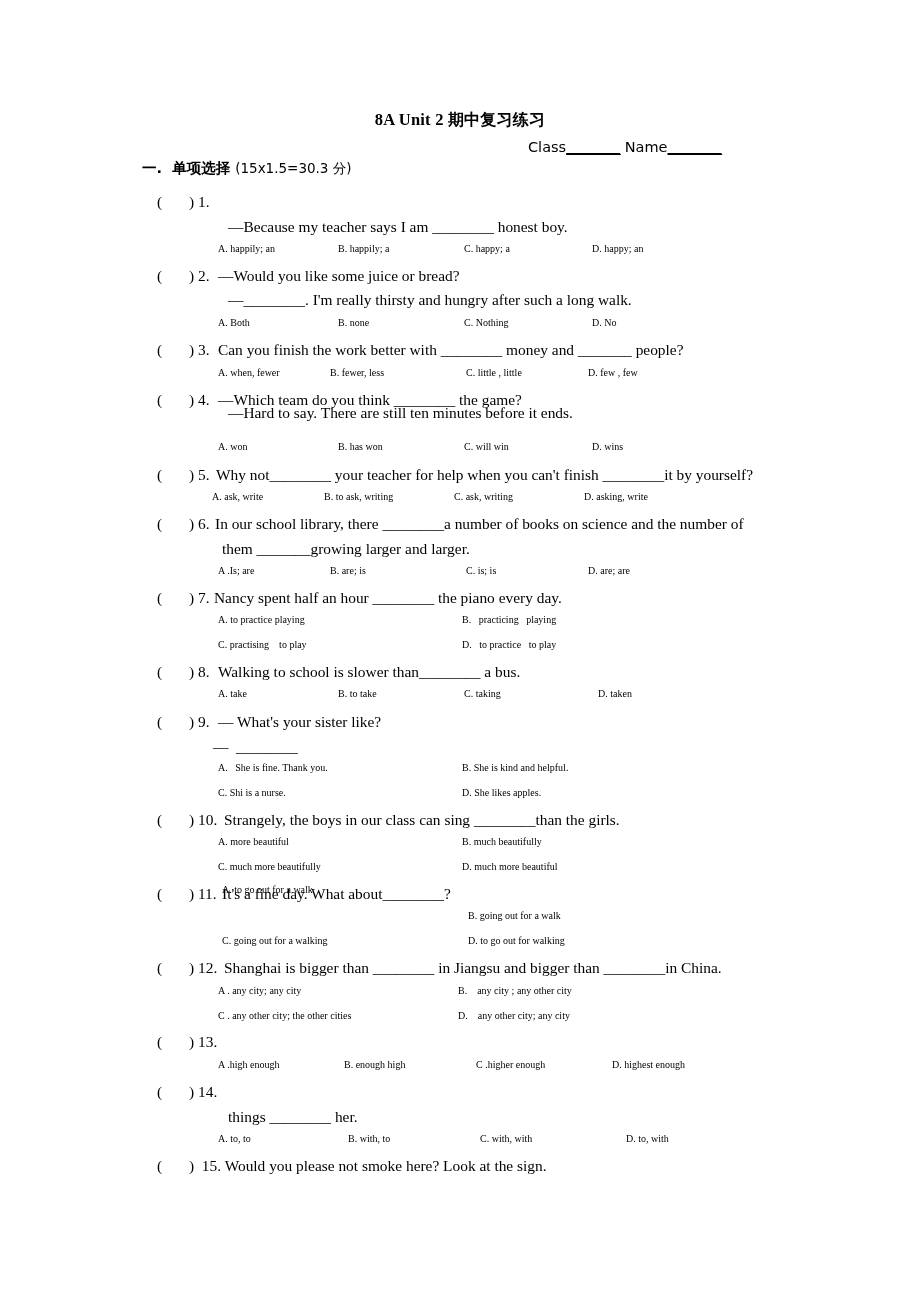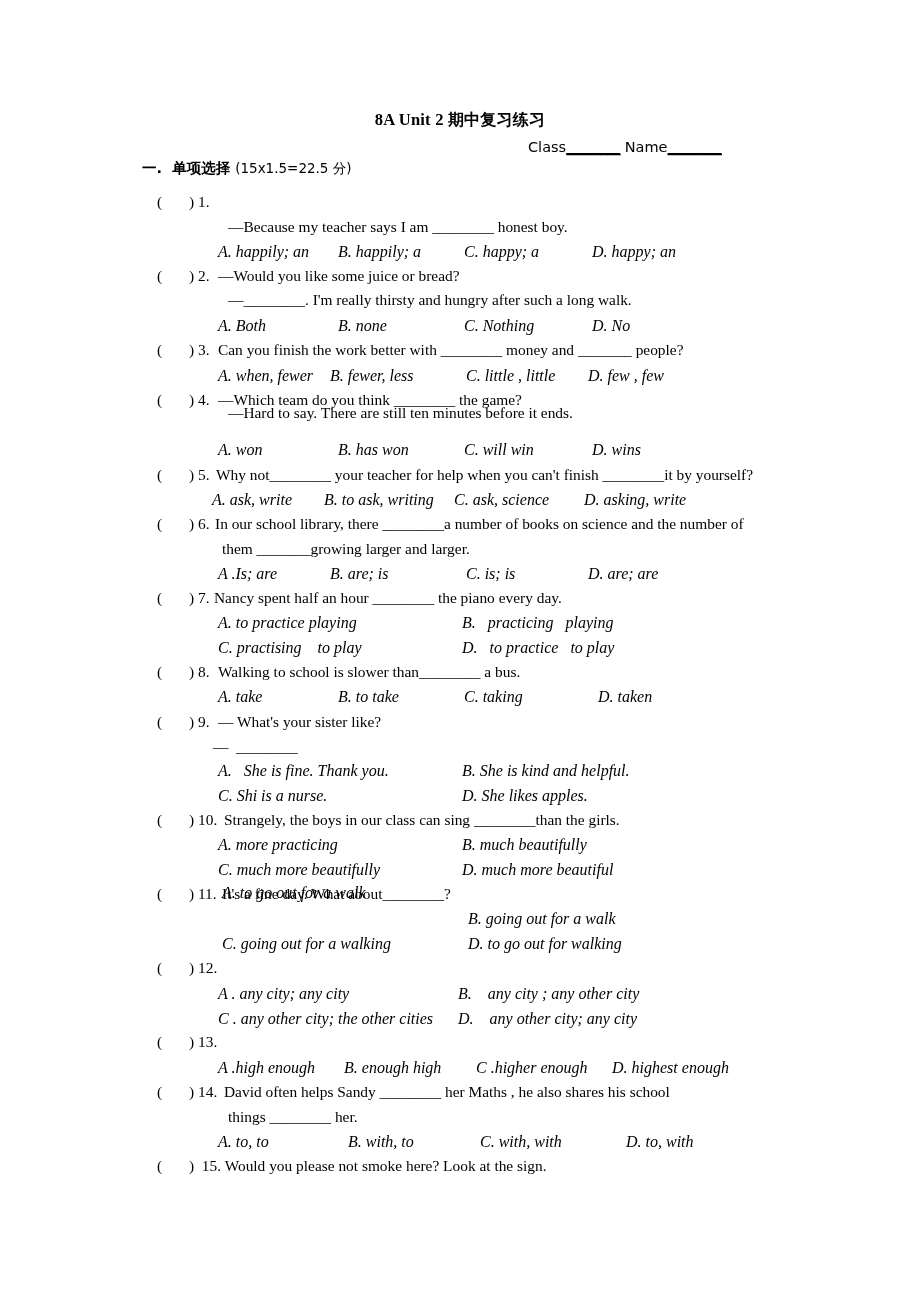--- a/index.html
+++ b/index.html
@@ -41,21 +41,20 @@
   .class-name-line {
     position: absolute;
     left: 528px; top: 139px;
     font-family: "DejaVu Sans", "Liberation Sans", sans-serif;
     font-size: 14.5px;
     white-space: pre;
   }
   .class-name-line .u {
     text-decoration: underline;
     letter-spacing: -0.5px;
-    font-weight: bold;
   }
 
   .section-head {
     position: absolute;
     left: 142px; top: 159px;
     white-space: pre;
     font-family: "DejaVu Sans", "Liberation Sans", sans-serif;
     font-size: 14.5px;
     font-weight: bold;
   }
@@ -71,21 +70,21 @@
     font-size: 15.4px;
     line-height: 15.4px;
   }
   .paren-open { position: absolute; left: 157px; }
   .paren-close { position: absolute; left: 189px; }
 
   .stem { position: absolute; left: 198px; }
   .stem-indent2 { position: absolute; left: 228px; }
 
   
-  .opt { position: absolute; white-space: pre; font-size: 16px; font-style: italic; }
+  .opt { position: absolute; white-space: pre; font-size: 10px; }
   .c1 { left: 218px; }
   .c2 { left: 338px; }
   .c3 { left: 464px; }
   .c4 { left: 592px; }
 
   .w1 { left: 218px; }
   .w2 { left: 462px; }
 
   
   .n1 { left: 212px; }
@@ -97,21 +96,21 @@
 <body>
 
 <div class="page">
 
   <div class="doc-title">
     <span>8A Unit 2</span><span>&nbsp;</span><span class="cn">期中复习练习</span>
   </div>
 
   <div class="class-name-line"><span>Class</span><span class="u">________</span> <span>Name</span><span class="u">________</span></div>
 
-  <div class="section-head"><span>一.</span>  <span>单项选择</span> <span class="score">(15x1.5=22.5 分)</span></div>
+  <div class="section-head"><span>一.</span>  <span>单项选择</span> <span class="score">(15x1.5=30.3 分)</span></div>
 
   <div class="q-line paren-open" style="top:194px">(</div>
   <div class="q-line paren-close" style="top:194px">)</div>
   <div class="q-line stem" style="top:194px">1.</div>
   <div class="q-line stem-indent2" style="top:219px">—Because my teacher says I am ________ honest boy.</div>
   <div class="opt c1" style="top:243px">A. happily; an</div>
   <div class="opt c2" style="top:243px">B. happily; a</div>
   <div class="opt c3" style="top:243px">C. happy; a</div>
   <div class="opt c4" style="top:243px">D. happy; an</div>
 
@@ -143,21 +142,21 @@
   <div class="opt c2" style="top:441px">B. has won</div>
   <div class="opt c3" style="top:441px">C. will win</div>
   <div class="opt c4" style="top:441px">D. wins</div>
 
   <div class="q-line paren-open" style="top:467px">(</div>
   <div class="q-line paren-close" style="top:467px">)</div>
   <div class="q-line" style="left:198px;top:467px">5.</div>
   <div class="q-line" style="left:216px;top:467px">Why not________ your teacher for help when you can't finish ________it by yourself?</div>
   <div class="opt n1" style="top:491px">A. ask, write</div>
   <div class="opt n2" style="top:491px">B. to ask, writing</div>
-  <div class="opt n3" style="top:491px">C. ask, science</div>
+  <div class="opt n3" style="top:491px">C. ask, writing</div>
   <div class="opt n4" style="top:491px">D. asking, write</div>
 
   <div class="q-line paren-open" style="top:516px">(</div>
   <div class="q-line paren-close" style="top:516px">)</div>
   <div class="q-line" style="left:198px;top:516px">6.</div>
   <div class="q-line" style="left:215px;top:516px">In our school library, there ________a number of books on science and the number of</div>
   <div class="q-line" style="left:222px;top:541px">them _______growing larger and larger.</div>
   <div class="opt c1" style="top:565px">A .Is; are</div>
   <div class="opt" style="left:330px;top:565px">B. are; is</div>
   <div class="opt" style="left:466px;top:565px">C. is; is</div>
@@ -188,54 +187,54 @@
   <div class="q-line" style="left:213px;top:739px">—  ________</div>
   <div class="opt w1" style="top:762px">A.   She is fine. Thank you.</div>
   <div class="opt w2" style="top:762px">B. She is kind and helpful.</div>
   <div class="opt w1" style="top:787px">C. Shi is a nurse.</div>
   <div class="opt w2" style="top:787px">D. She likes apples.</div>
 
   <div class="q-line paren-open" style="top:812px">(</div>
   <div class="q-line paren-close" style="top:812px">)</div>
   <div class="q-line" style="left:198px;top:812px">10.</div>
   <div class="q-line" style="left:224px;top:812px">Strangely, the boys in our class can sing ________than the girls.</div>
-  <div class="opt w1" style="top:836px">A. more practicing</div>
+  <div class="opt w1" style="top:836px">A. more beautiful</div>
   <div class="opt w2" style="top:836px">B. much beautifully</div>
   <div class="opt w1" style="top:861px">C. much more beautifully</div>
   <div class="opt w2" style="top:861px">D. much more beautiful</div>
 
   <div class="q-line paren-open" style="top:886px">(</div>
   <div class="q-line paren-close" style="top:886px">)</div>
   <div class="q-line" style="left:198px;top:886px">11.</div>
   <div class="q-line" style="left:222px;top:886px">It's a fine day. What about________?</div>
   <div class="opt" style="left:222px;top:884px">A. to go out for a walk</div>
   <div class="opt" style="left:468px;top:910px">B. going out for a walk</div>
   <div class="opt" style="left:222px;top:935px">C. going out for a walking</div>
   <div class="opt" style="left:468px;top:935px">D. to go out for walking</div>
 
   <div class="q-line paren-open" style="top:960px">(</div>
   <div class="q-line paren-close" style="top:960px">)</div>
   <div class="q-line" style="left:198px;top:960px">12.</div>
+  <div class="q-line" style="left:224px;top:960px">Shanghai is bigger than ________ in Jiangsu and bigger than ________in China.</div>
   <div class="opt w1" style="top:985px">A . any city; any city</div>
   <div class="opt" style="left:458px;top:985px">B.    any city ; any other city</div>
   <div class="opt w1" style="top:1010px">C . any other city; the other cities</div>
   <div class="opt" style="left:458px;top:1010px">D.    any other city; any city</div>
 
   <div class="q-line paren-open" style="top:1034px">(</div>
   <div class="q-line paren-close" style="top:1034px">)</div>
   <div class="q-line" style="left:198px;top:1034px">13.</div>
   <div class="opt" style="left:218px;top:1059px">A .high enough</div>
   <div class="opt" style="left:344px;top:1059px">B. enough high</div>
   <div class="opt" style="left:476px;top:1059px">C .higher enough</div>
   <div class="opt" style="left:612px;top:1059px">D. highest enough</div>
 
   <div class="q-line paren-open" style="top:1084px">(</div>
   <div class="q-line paren-close" style="top:1084px">)</div>
   <div class="q-line" style="left:198px;top:1084px">14.</div>
-  <div class="q-line" style="left:224px;top:1084px">David often helps Sandy ________ her Maths , he also shares his school</div>
   <div class="q-line" style="left:228px;top:1109px">things ________ her.</div>
   <div class="opt c1" style="top:1133px">A. to, to</div>
   <div class="opt" style="left:348px;top:1133px">B. with, to</div>
   <div class="opt" style="left:480px;top:1133px">C. with, with</div>
   <div class="opt" style="left:626px;top:1133px">D. to, with</div>
 
   <div class="q-line paren-open" style="top:1158px">(</div>
   <div class="q-line paren-close" style="top:1158px">)</div>
   <div class="q-line" style="left:198px;top:1158px"> 15. Would you please not smoke here? Look at the sign.</div>
 

